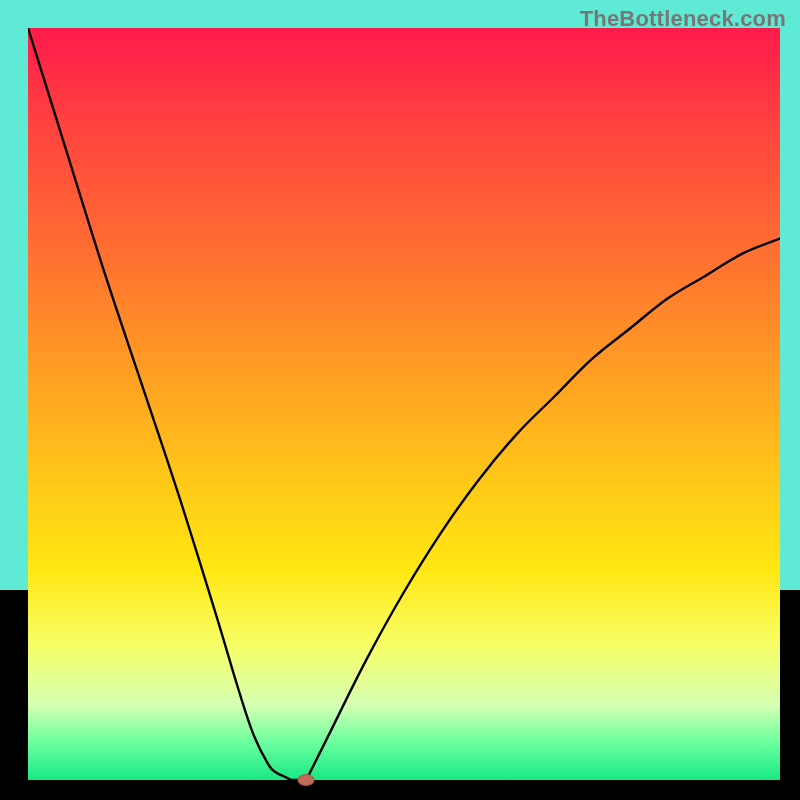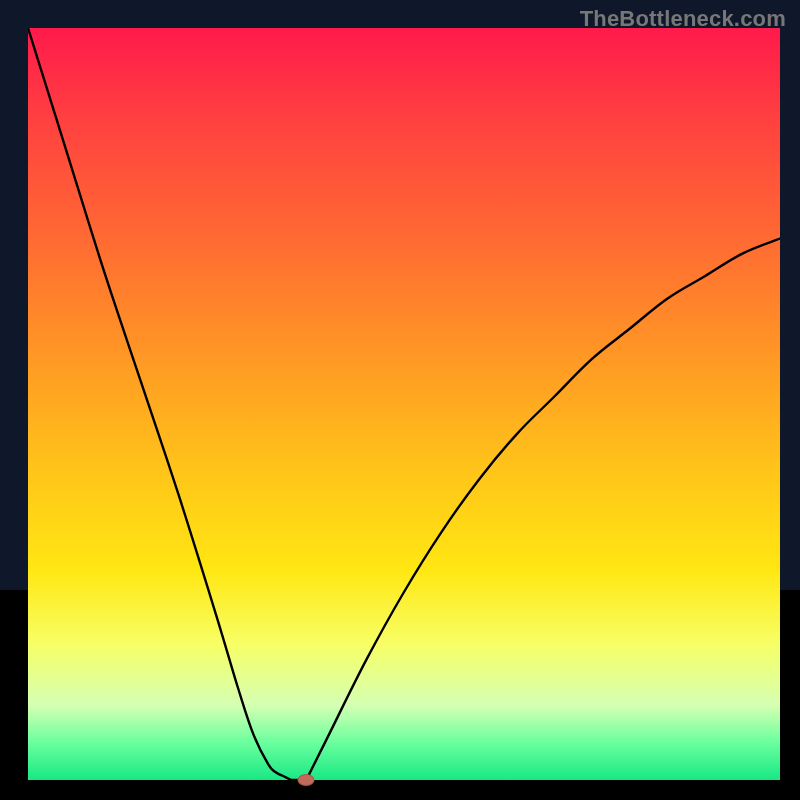--- a/index.html
+++ b/index.html
@@ -8,21 +8,21 @@
     width: 800px;
     height: 800px;
     overflow: hidden;
     background: #000;
     font-family: Arial, Helvetica, sans-serif;
   }
   .frame {
     position: relative;
     width: 800px;
     height: 590px;
-    background: #0f172a;
+    background: #5eead4;
   }
   .watermark {
     position: absolute;
     top: 6px;
     right: 14px;
     color: #777;
     font-size: 22px;
     font-weight: 600;
     letter-spacing: 0.2px;
     z-index: 3;

